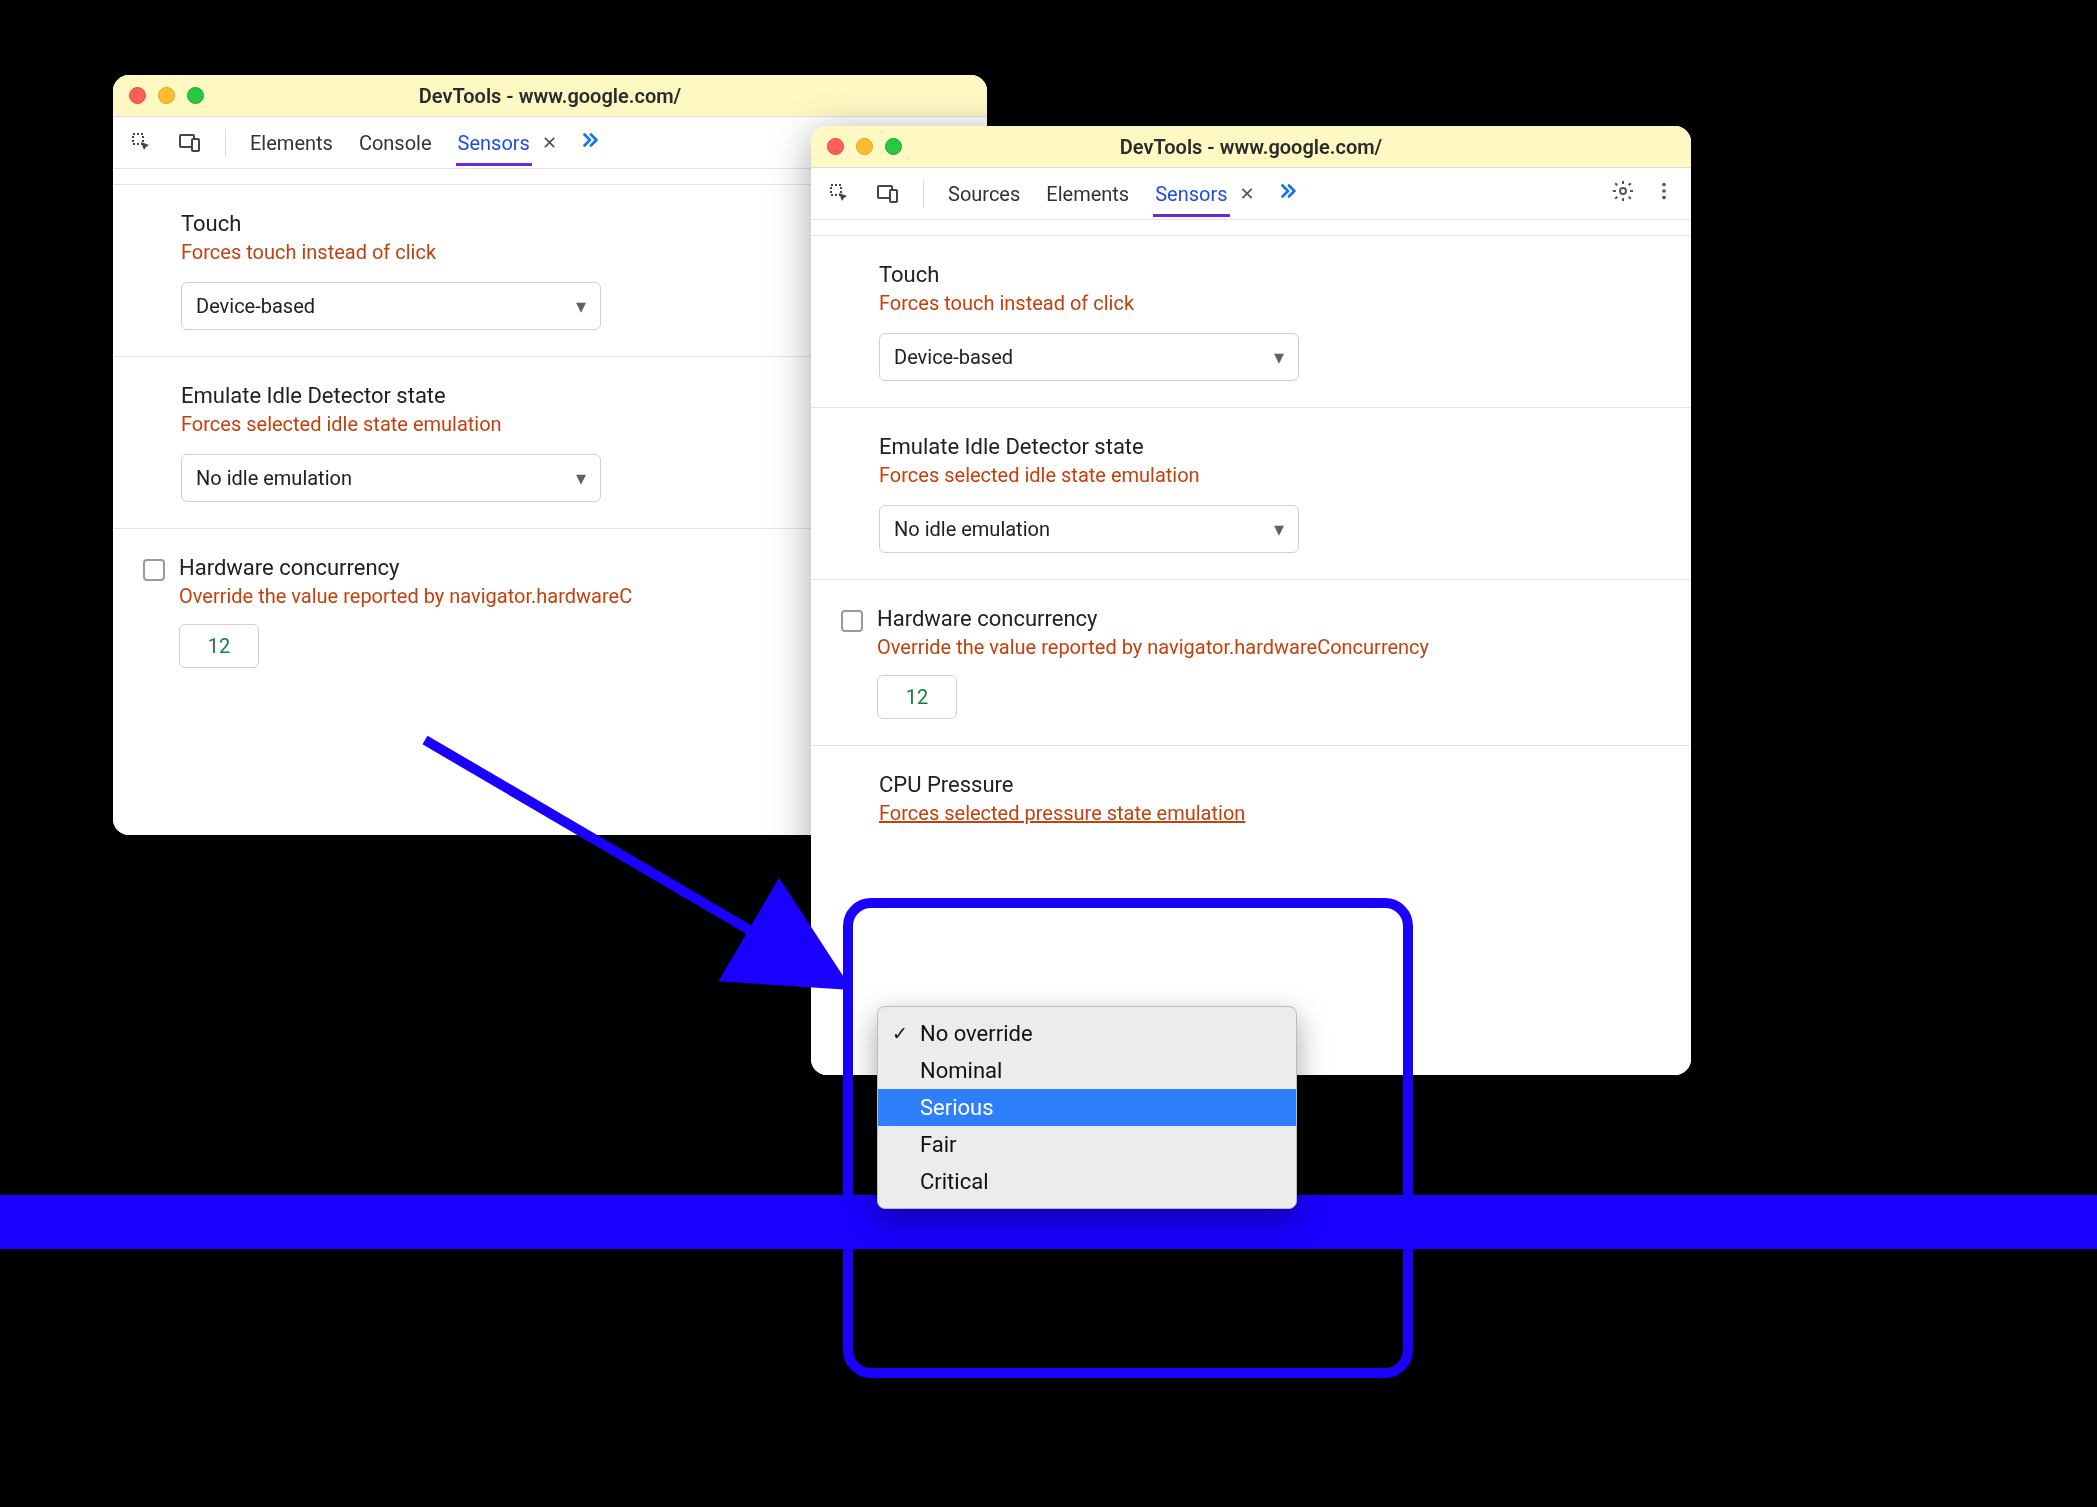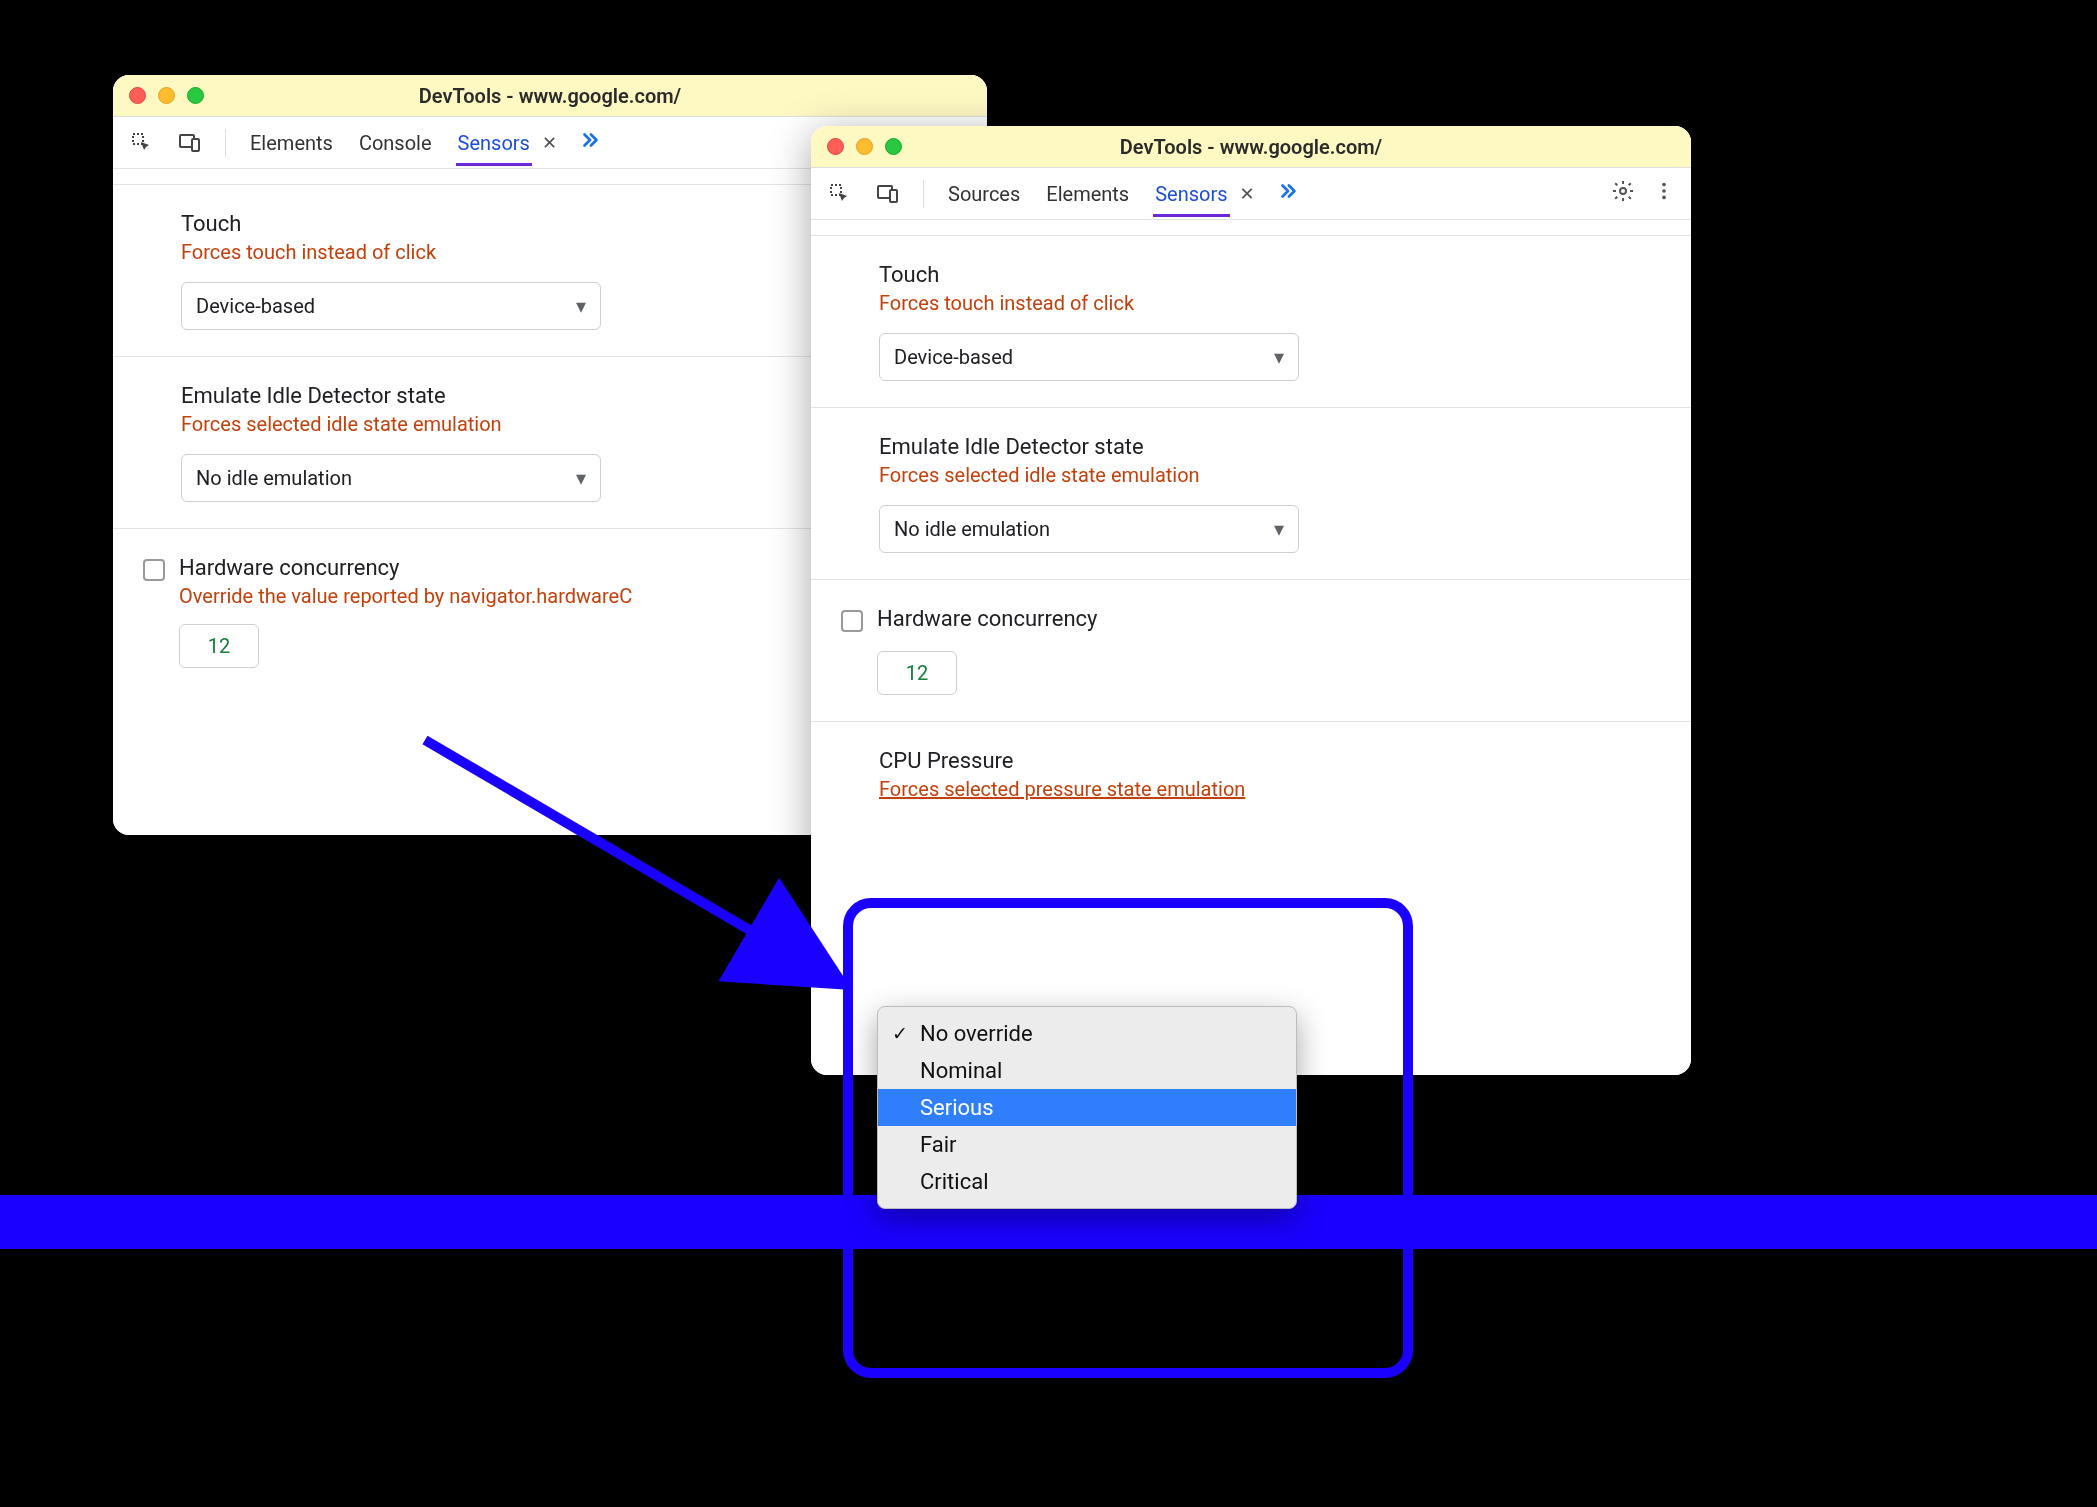--- a/index.html
+++ b/index.html
@@ -300,20 +300,21 @@
         <span>No idle emulation</span>
         <span class="caret">▾</span>
       </div>
     </div>
 
     <div class="section" style="padding-left:30px;">
       <div class="chk-row">
         <div class="chk"></div>
         <div style="flex:1;">
           <div class="hdr">Hardware concurrency</div>
+          <div class="sub" style="margin-bottom:0;">Override the value reported by navigator.hardwareConcurrency</div>
           <div class="num-input">
                 <span>12</span>
               </div>
         </div>
       </div>
     </div>
 
     <div class="section" style="border-bottom:none; padding-bottom:90px;">
       <div class="hdr">CPU Pressure</div>
       <div class="sub" style="margin-bottom:8px;text-decoration:underline;">Forces selected pressure state emulation</div>

